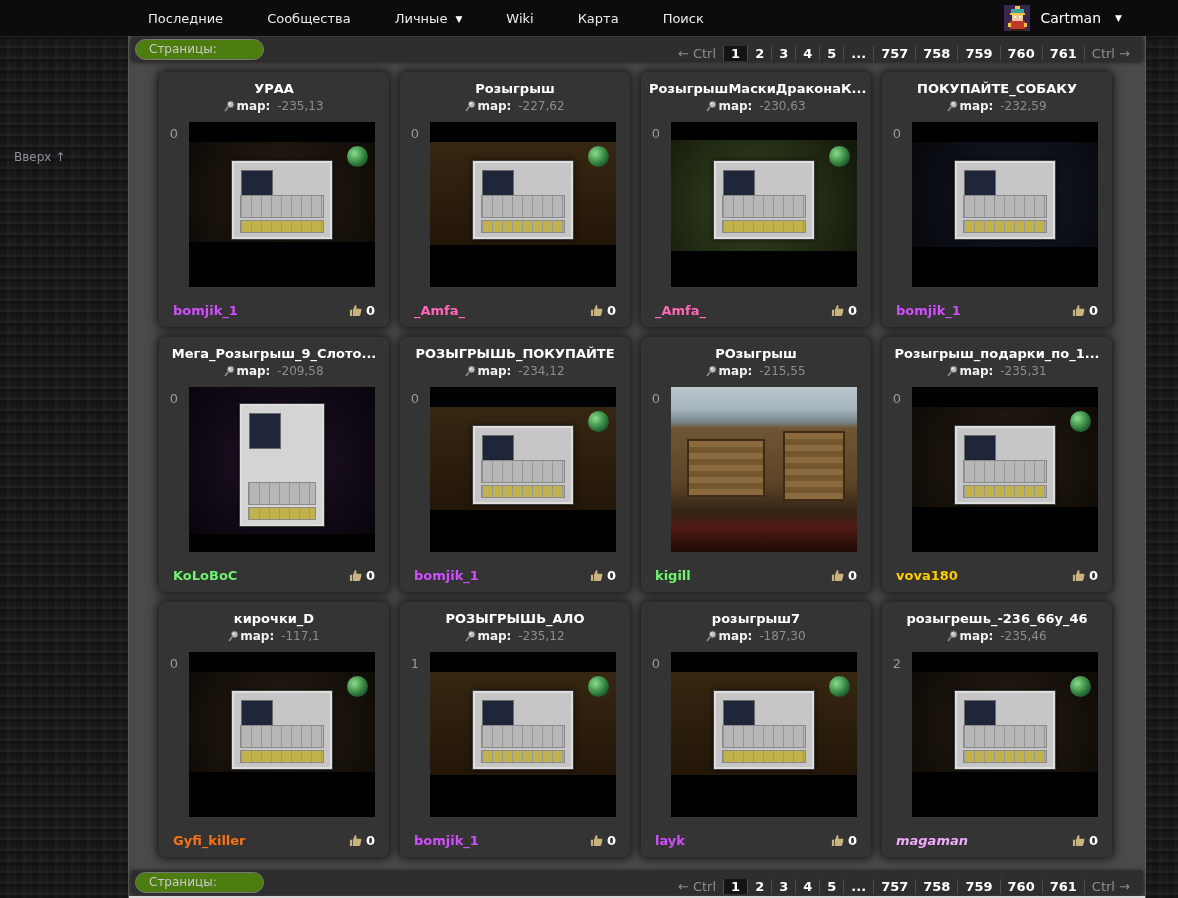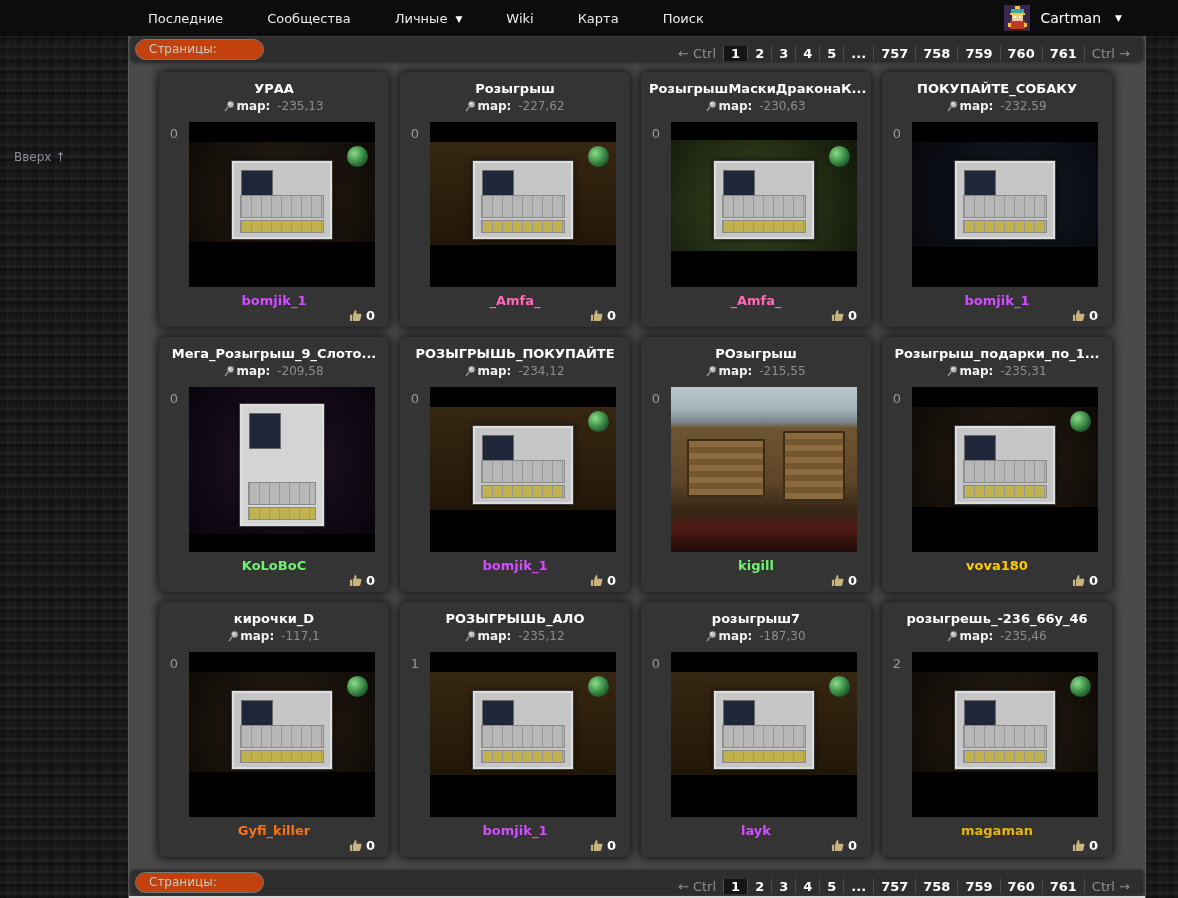--- a/index.html
+++ b/index.html
@@ -22,21 +22,21 @@
   .nav-user .caret{color:#fff;font-size:9px;margin-left:4px;}
   .avatar{width:26px;height:26px;display:block;}
 
   
   .content{position:absolute;left:128px;top:36px;width:1018px;height:862px;background:#4a4a4a;box-sizing:border-box;border-left:1px solid #5c5c5c;border-right:1px solid #5c5c5c;}
   .back-top{position:absolute;left:14px;top:150px;color:#8b8f99;font-size:12px;cursor:pointer;}
 
   
   .pager-bar{height:24px;background:#2e2e2e;margin:1px 2px 0 2px;border-radius:3px;display:flex;align-items:center;box-shadow:0 1px 5px rgba(0,0,0,.65);}
   .pager-bottom{position:absolute;left:2px;right:2px;bottom:4px;margin:0;}
-  .pager-pill{margin-left:4px;background:#c2410c;border:1px solid #787878;border-radius:11px;color:#c9c9c9;font-size:12px;line-height:17px;padding:1px 46px 1px 13px;}
+  .pager-pill{margin-left:4px;background:#4d7c0f;border:1px solid #787878;border-radius:11px;color:#c9c9c9;font-size:12px;line-height:17px;padding:1px 46px 1px 13px;}
   .pager-pages{margin-left:auto;display:flex;align-items:flex-end;align-self:stretch;margin-right:6px;font-size:13px;}
   .pg{display:flex;align-items:center;padding:0 7px;color:#fff;font-weight:bold;border-left:1px solid #4c4c4c;cursor:pointer;}
   .pg.ctrl{color:#8f8f8f;font-weight:normal;cursor:default;}
   .pg.ctrl:first-child{border-left:none;}
   .pg.dots{cursor:default;}
   .pg.active{background:#141414;}
 
   
   .grid{margin:11px 0 0 30px;display:grid;grid-template-columns:repeat(4,230px);gap:10px 11px;}
   .card{position:relative;width:230px;height:255px;background:#343434;border-radius:6px;box-shadow:0 0 10px 2px rgba(0,0,0,.72);box-sizing:border-box;padding-top:9px;}
@@ -73,21 +73,21 @@
   .t-purple .scene{background:radial-gradient(circle at 50% 45%, #241429 0%, #120a17 55%, #070309 100%);}
   .t-purple .bar-top{height:0;} .t-purple .bar-bottom{height:18px;}
   .t-purple .gui{width:84px;height:122px;background:#d4d4d4;}
   .t-bright .scene{background:linear-gradient(180deg,#bcc8ce 0%,#a3b2ba 14%,#79868e 21%,#6e5634 25%,#5d4427 58%,#332414 76%,#511a14 85%,#1f0b07 100%);}
   .t-bright .bar-top,.t-bright .bar-bottom{height:0;}
   .t-bright .scene::before,.t-bright .scene::after{content:"";position:absolute;border:2px solid #3d2b14;
     background:repeating-linear-gradient(0deg,#8a6a3e 0 6px,#75572f 6px 12px);}
   .t-bright .scene::before{left:16px;top:52px;width:74px;height:54px;}
   .t-bright .scene::after{right:12px;top:44px;width:58px;height:66px;}
 
-  .card-footer{position:absolute;left:0;right:0;bottom:0;height:34px;display:flex;align-items:center;padding:0 14px;flex-direction:column;}
+  .card-footer{position:absolute;left:0;right:0;bottom:0;height:34px;display:flex;align-items:center;padding:0 14px;}
   .author{font-size:13px;font-weight:bold;cursor:pointer;}
   .likes{margin-left:auto;display:flex;align-items:center;gap:4px;color:#fff;font-weight:bold;font-size:13px;}
 
   .bottom-strip{position:absolute;left:0;right:0;bottom:0;height:2px;background:#dadada;}
 </style>
 </head>
 <body>
 
 <div class="navbar">
   <div class="nav-items">
@@ -551,21 +551,21 @@
         <div class="gui">
           <div class="gui-view"></div>
           <div class="gui-slots"></div>
           <div class="gui-hotbar"></div>
         </div>
         <div class="bar-top"></div>
         <div class="bar-bottom"></div>
       </div>
     </div>
     <div class="card-footer">
-      <span class="author" style="color: #eab308;">magaman</span>
+      <span class="author" style="color: #f0abfc; font-style: italic;">magaman</span>
       <span class="likes">
         <svg width="13" height="13" viewBox="0 0 14 14" fill="#c9b37e">
           <path d="M1 6.2h2.5V13H1zM4.3 13V6.3L6.5 1c.9 0 1.5.6 1.5 1.5V5h4.1c.9 0 1.5.7 1.3 1.5l-1.2 5.2c-.2.8-.8 1.3-1.6 1.3z"></path>
         </svg>
         <span class="like-count">0</span>
       </span>
     </div>
   </div>
 </div>
 

